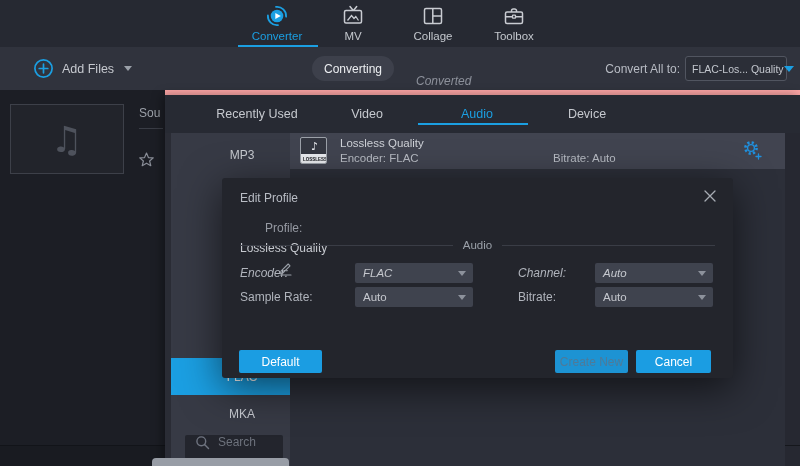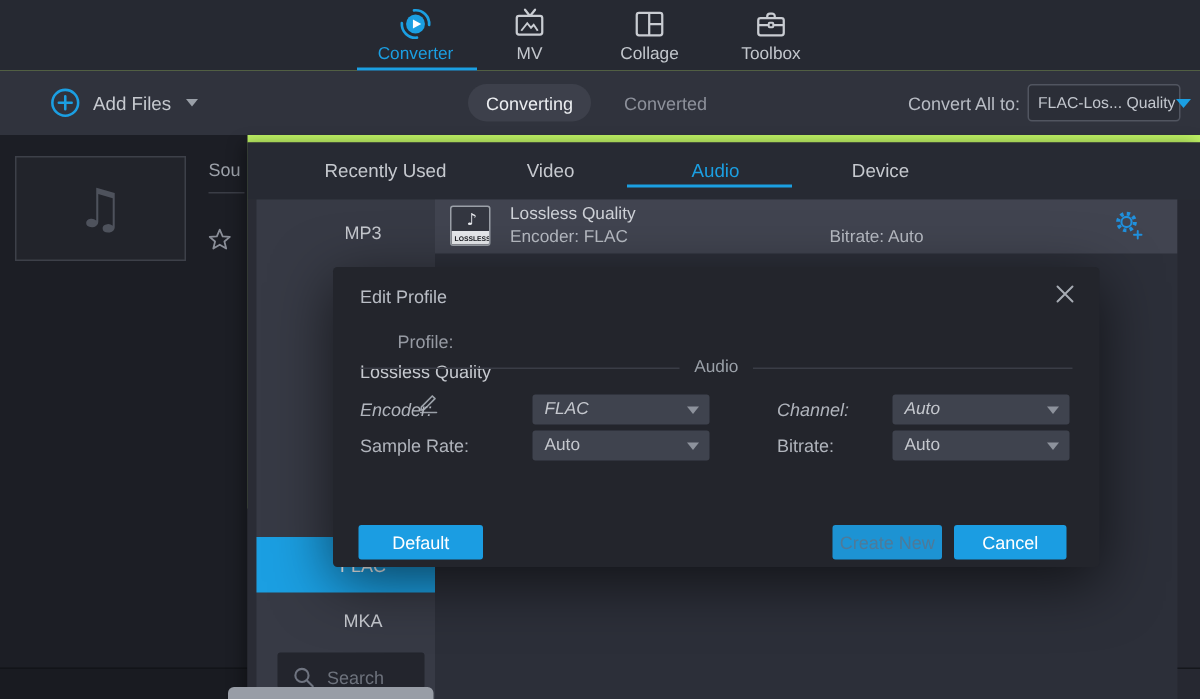--- a/index.html
+++ b/index.html
@@ -1,37 +1,37 @@
 <!DOCTYPE html>
 <html><head>
 <meta charset="utf-8">
 <style>
   * { margin:0; padding:0; box-sizing:border-box; }
   html,body { width:800px; height:466px; background:#1c1e25; overflow:hidden;
     font-family:"Liberation Sans", sans-serif; }
-  .screen { position:relative; width:800px; height:339px; background:#bef264; }
+  .screen { position:relative; width:800px; height:339px; background:#fca5a5; }
 
   
   .topnav { position:absolute; left:0; top:0; width:800px; height:47px; background:#262932; }
   .nav-item { position:absolute; top:4px; width:90px; height:43px; display:flex; flex-direction:column;
     align-items:center; gap:2px; cursor:pointer; }
   .nav-item .lbl { font-size:11.5px; color:#c3c7cd; }
   .nav-item.active .lbl { color:#1b9fe2; }
   .nav-underline { position:absolute; left:238px; top:45px; width:80px; height:3px; background:#1b9fe2; }
 
   
   .toolbar { position:absolute; left:0; top:47px; width:800px; height:43px; background:#30333d; }
   .addfiles { position:absolute; left:33px; top:0; height:43px; display:flex; align-items:center; gap:8px; cursor:pointer; }
   .addfiles .lbl { font-size:12.5px; color:#c6c9cf; }
   .caret { width:0; height:0; border-left:4px solid transparent; border-right:4px solid transparent;
     border-top:5px solid #9aa0a8; margin-left:2px; }
   .pill { position:absolute; left:312px; top:9px; width:82px; height:25px; border-radius:13px;
     background:#3d404b; color:#eceef1; font-size:12px; display:flex; align-items:center; justify-content:center; cursor:pointer; }
-  .converted { position:absolute; left:406px; top:0; height:43px; display:flex; align-items:center;
-    font-size:12px; color:#8d919b; padding:0 10px; cursor:pointer; }
+  .converted { position:absolute; left:406px; top:12px; height:43px; display:flex; align-items:center;
+    font-size:12px; color:#8d919b; padding:0 10px; cursor:pointer;font-style:italic; }
   .convertall-label { position:absolute; right:120px; top:0; height:43px; display:flex; align-items:center;
     font-size:12px; color:#b8bcc4; }
   .convertall { position:absolute; right:13px; top:9px; width:102px; height:25px; background:#2b2e37;
     border:1px solid #515560; border-radius:3px; display:flex; align-items:center; padding:0 6px; cursor:pointer; }
   .convertall .val { font-size:10.5px; color:#c3c7ce; white-space:nowrap; flex:1; }
   .blue-caret { width:0; height:0; border-left:5px solid transparent; border-right:5px solid transparent;
     border-top:6px solid #1b9fe2; }
 
   
   .workspace { position:absolute; left:0; top:90px; width:165px; height:376px; background:#1c1e25; }
@@ -53,21 +53,21 @@
   .tab.active { color:#1b9fe2; }
   .tab-underline { position:absolute; left:253px; top:28px; width:110px; height:2px; background:#1b9fe2; }
 
   .side-edge { position:absolute; left:0; top:38px; width:6px; height:333px; background:#2a2c35; }
   .sidebar { position:absolute; left:6px; top:38px; width:119px; height:333px; background:#373a45; }
   .fmt-item { width:119px; height:37px; display:flex; align-items:center; justify-content:center;
     font-size:12px; color:#c6c9cf; cursor:pointer;padding-left:23px; }
   .fmt-item.active { background:#1b9fe2; color:#ffffff; }
   .sidebar .spacer { height:3px; }
   .searchbox { position:absolute; left:14px; top:302px; width:98px; height:24px; background:#23252d;
-    border-radius:2px; display:flex; align-items:flex-end; padding-left:10px; gap:8px; }
+    border-radius:2px; display:flex; align-items:flex-start; padding-left:10px; gap:8px; }
   .searchbox input { background:transparent; border:none; outline:none; width:58px;
     font-size:12px; color:#9ea3ac; font-family:"Liberation Sans", sans-serif; }
   .searchbox input::placeholder { color:#6d727c; }
 
   .content { position:absolute; left:125px; top:38px; width:495px; height:333px; background:#2c2f39; }
   .scrollstrip { position:absolute; left:620px; top:38px; width:15px; height:333px; background:#262831; }
   .strip-line { position:absolute; left:620px; top:350px; width:15px; height:1px; background:#15171c; }
 
   .profile-row { position:absolute; left:0; top:0; width:495px; height:36px; background:#414450; cursor:pointer; }
   .badge { position:absolute; left:10px; top:4px; width:27px; height:27px; background:#343741;

